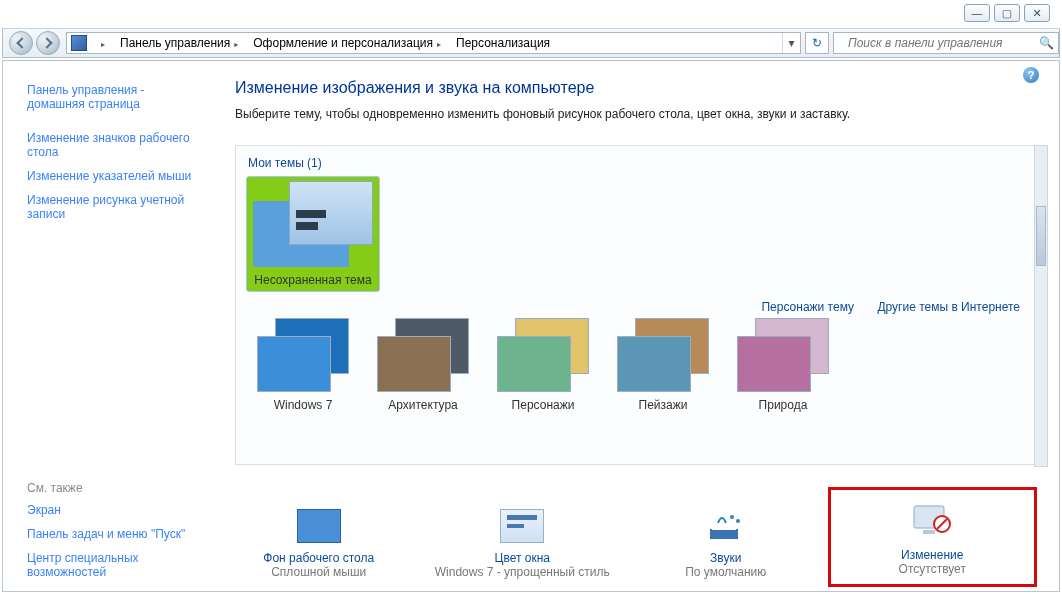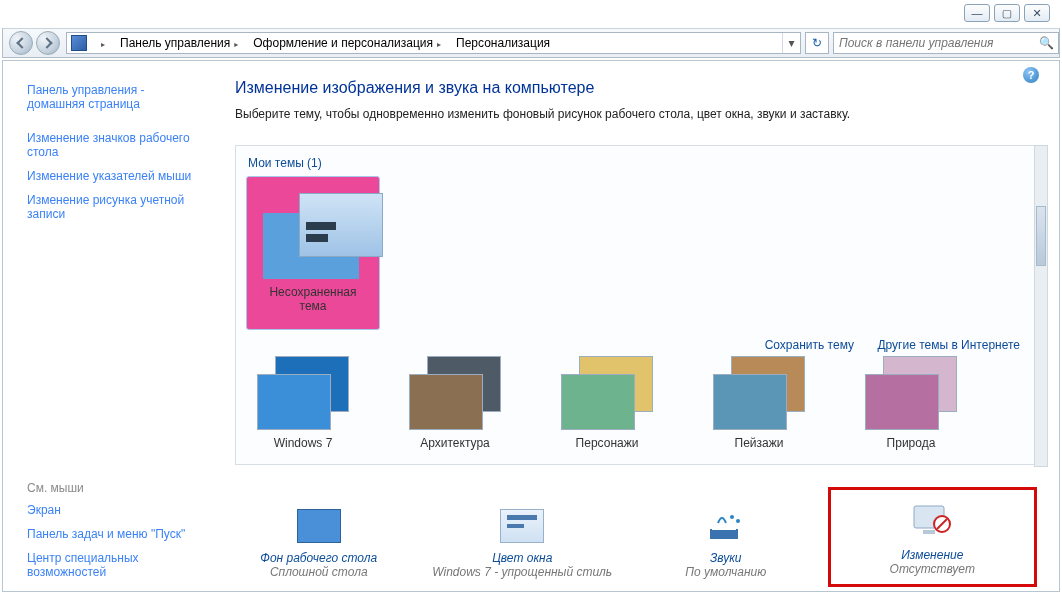--- a/index.html
+++ b/index.html
@@ -17,21 +17,21 @@
   .navcircle.fwd::after{ transform:rotate(-135deg); left:6px; }
 
   .addr { flex:1; display:flex; align-items:center; background:#fff; border:1px solid #a7b6c2; height:22px; }
   .addr-icon { width:16px; height:16px; margin:0 4px; background:linear-gradient(135deg,#5b8dd6,#2d5fa8); border:1px solid #1f4d8c; }
   .crumb { padding:0 8px 0 6px; border-right:1px solid transparent; position:relative; color:#000; white-space:nowrap; }
   .crumb .arr { margin-left:4px; font-size:8px; color:#555; }
   .addr-drop { width:18px; text-align:center; color:#555; border-left:1px solid #d0d9e1; height:100%; line-height:20px; }
 
   .refresh { width:24px; height:22px; margin:0 4px; border:1px solid #a7b6c2; background:#fff; display:flex; align-items:center; justify-content:center; color:#1a60a8; }
   .searchbox { width:226px; height:22px; border:1px solid #a7b6c2; background:#fff; display:flex; align-items:center; }
-  .searchbox input { flex:1; border:none; outline:none; font-size:12px; font-style:italic; color:#0369a1; padding:0 5px; }
+  .searchbox input { flex:1; border:none; outline:none; font-size:12px; font-style:italic; color:#0369a1; padding:0 14px; }
   .searchbox .mag { width:22px; text-align:center; color:#1a60a8; }
 
   .viewport { position:absolute; top:60px; left:2px; right:2px; bottom:2px; border:1px solid #b8c6d2; background:#fff; display:flex; }
 
   .sidebar { width:214px; padding:22px 20px 12px 24px; color:#1a5aa6; }
   .sidebar .home { color:#3b82f6; margin-bottom:20px; }
   .sidebar a { display:block; color:#3b82f6; text-decoration:none; margin-bottom:10px; }
   .see-also { margin-top:260px; }
   .see-also .lbl { color:#8a8a8a; margin-bottom:8px; }
 
@@ -43,38 +43,38 @@
   .panel-scroll { position:absolute; right:-14px; top:-1px; width:14px; height:322px; background:#e9eef3; border:1px solid #cfd7df;}
   .panel-scroll .thumb{ position:absolute; top:60px; left:1px; right:1px; height:60px; background:linear-gradient(#d9e3ee,#b9c9db); border:1px solid #a9bacb;}
 
   .grp-title { color:#0c4c99; margin:4px 0 6px 2px; }
   .theme-links { text-align:right; margin:8px 6px 4px 0; }
   .theme-links a { color:#0c4c99; text-decoration:none; margin-left:20px; }
 
   .theme-list { display:flex; gap:16px; flex-wrap:nowrap; }
   .theme-item { width:134px; text-align:center; }
   .theme-item .cap { color:#333; margin-top:6px; font-size:12px; }
-  .theme-item.selected { background:#ec4899; border:1px solid #a7c7ee; border-radius:3px; padding:16px;}
+  .theme-item.selected { background:#84cc16; border:1px solid #a7c7ee; border-radius:3px; padding:4px;}
 
   .tprev { width:120px; height:86px; margin:0 auto; position:relative; }
   .tprev .wp { position:absolute; bottom:0; left:0; width:96px; height:66px; background:#5aa0dc; }
   .tprev .wn { position:absolute; top:0; right:0; width:84px; height:64px; background:linear-gradient(#cfe3f6,#9fc3e6); border:1px solid #89a9c7; }
   .tprev .wn::before{ content:""; position:absolute; left:6px; top:28px; width:30px; height:8px; background:#2b3c4d;}
   .tprev .wn::after{ content:""; position:absolute; left:6px; top:40px; width:22px; height:8px; background:#2b3c4d;}
 
   .theme-prev-sm { width:92px; height:74px; margin:0 auto; position:relative; }
   .theme-prev-sm .back  { position:absolute; top:0; right:0; width:74px; height:56px; border:1px solid #9dadc0; }
   .theme-prev-sm .front { position:absolute; bottom:0; left:0; width:74px; height:56px; border:1px solid #9dadc0; }
-  .aero-list { display:flex; gap:38px; margin-top:4px; overflow:hidden;}
+  .aero-list { display:flex; gap:6px; margin-top:4px; overflow:hidden;}
   .aero-item { width:114px; text-align:center; flex:0 0 114px;}
   .aero-item .cap{ color:#333; margin-top:6px; }
 
   .help-icon{ position:absolute; top:6px; right:20px; width:16px; height:16px; border-radius:50%; background:radial-gradient(circle at 35% 30%, #8ec5f4, #2f7fc1); color:#fff; font-weight:bold; font-size:11px; text-align:center; line-height:16px;}
 
-  .bottom-row { position:absolute; left:0; right:22px; bottom:4px; height:100px; display:flex;font-style:italic; }
+  .bottom-row { position:absolute; left:0; right:22px; bottom:4px; height:100px; display:flex; }
   .botcell { flex:1; text-align:center; display:flex; flex-direction:column; align-items:center; justify-content:flex-end; padding:6px 4px 8px; }
   .botcell .link { color:#0c4c99; margin-top:6px; }
   .botcell .status { color:#777; }
   .highlight { border:3px solid #d40a0a; }
 
   .ico { width:44px; height:34px; margin-bottom:2px; position:relative; }
   .ico.solid { background:#4a90d9; border:1px solid #2d639c; }
   .ico.window { background:linear-gradient(#eaf2fb,#cfe1f3); border:1px solid #97b1cb; }
   .ico.window::before{content:"";position:absolute;top:5px;left:6px;right:6px;height:5px;background:#4a7aad;}
   .ico.window::after{content:"";position:absolute;top:14px;left:6px;width:40%;height:4px;background:#4a7aad;}
@@ -118,21 +118,21 @@
 <div class="viewport">
   <div class="sidebar">
     <div class="home">
       <div>Панель управления -</div>
       <div>домашняя страница</div>
     </div>
     <a href="#">Изменение значков рабочего стола</a>
     <a href="#">Изменение указателей мыши</a>
     <a href="#">Изменение рисунка учетной записи</a>
     <div class="see-also">
-      <div class="lbl">См. мыши</div>
+      <div class="lbl">См. также</div>
       <a href="#">Экран</a>
       <a href="#">Панель задач и меню "Пуск"</a>
       <a href="#">Центр специальных возможностей</a>
     </div>
   </div>
 
   <div class="content">
     <div class="help-icon">?</div>
     <div class="heading">Изменение изображения и звука на компьютере</div>
     <div class="subhead">Выберите тему, чтобы одновременно изменить фоновый рисунок рабочего стола, цвет окна, звуки и заставку.</div>
@@ -147,21 +147,21 @@
         <div class="theme-item selected">
           <div class="tprev">
             <div class="wp"></div>
               <div class="wn"></div>
           </div>
           <div class="cap">Несохраненная тема</div>
         </div>
       </div>
 
       <div class="theme-links">
-        <a href="#">Сохранить тему</a>
+        <a href="#">Персонажи тему</a>
         <a href="#">Другие темы в Интернете</a>
       </div>
 
       <div class="aero-list" id="aero-list">
           <div class="aero-item">
             <div class="theme-prev-sm">
      <div class="back" style="background:#1e6fb9"></div>
      <div class="front" style="background:#3b8fd9"></div>
    </div>
             <div class="cap">Windows 7</div>
@@ -194,21 +194,21 @@
    </div>
             <div class="cap">Природа</div>
           </div>
         </div>
     </div>
 
     <div class="bottom-row">
       <div class="botcell">
         <div class="ico solid"></div>
         <div class="link">Фон рабочего стола</div>
-        <div class="status">Сплошной стола</div>
+        <div class="status">Сплошной мыши</div>
       </div>
       <div class="botcell">
         <div class="ico window"></div>
         <div class="link">Цвет окна</div>
         <div class="status">Windows 7 - упрощенный стиль</div>
       </div>
       <div class="botcell">
         <div class="ico sound">
           <svg viewBox="0 0 44 34">
               <rect x="6" y="20" width="28" height="10" fill="#3a73b0"></rect>

